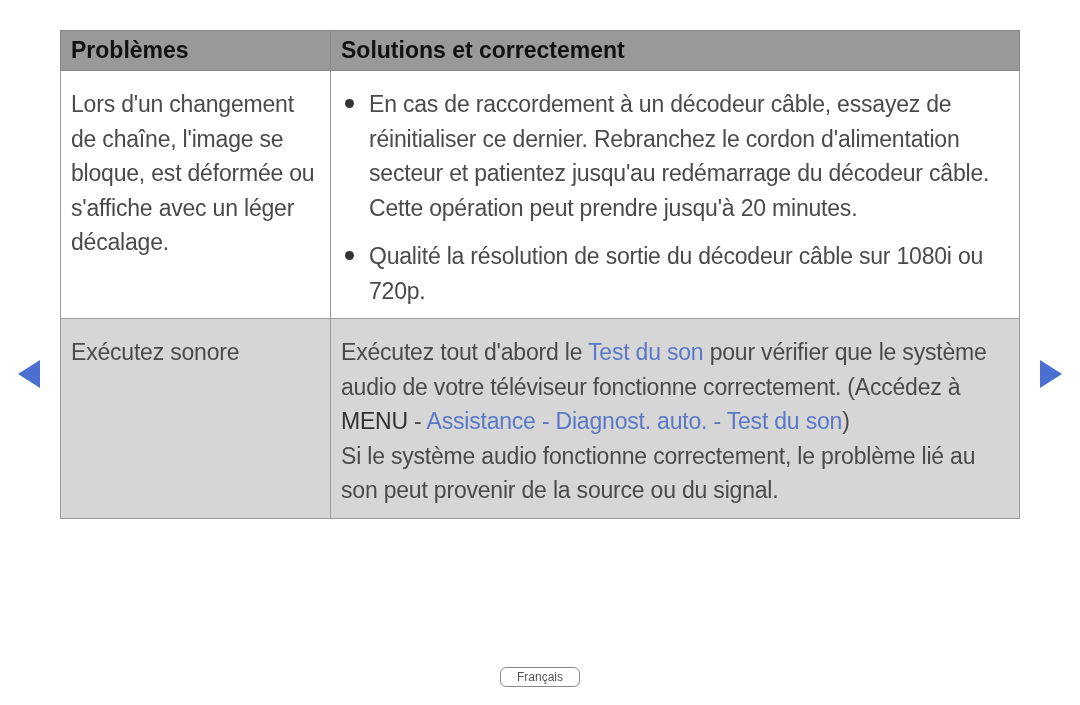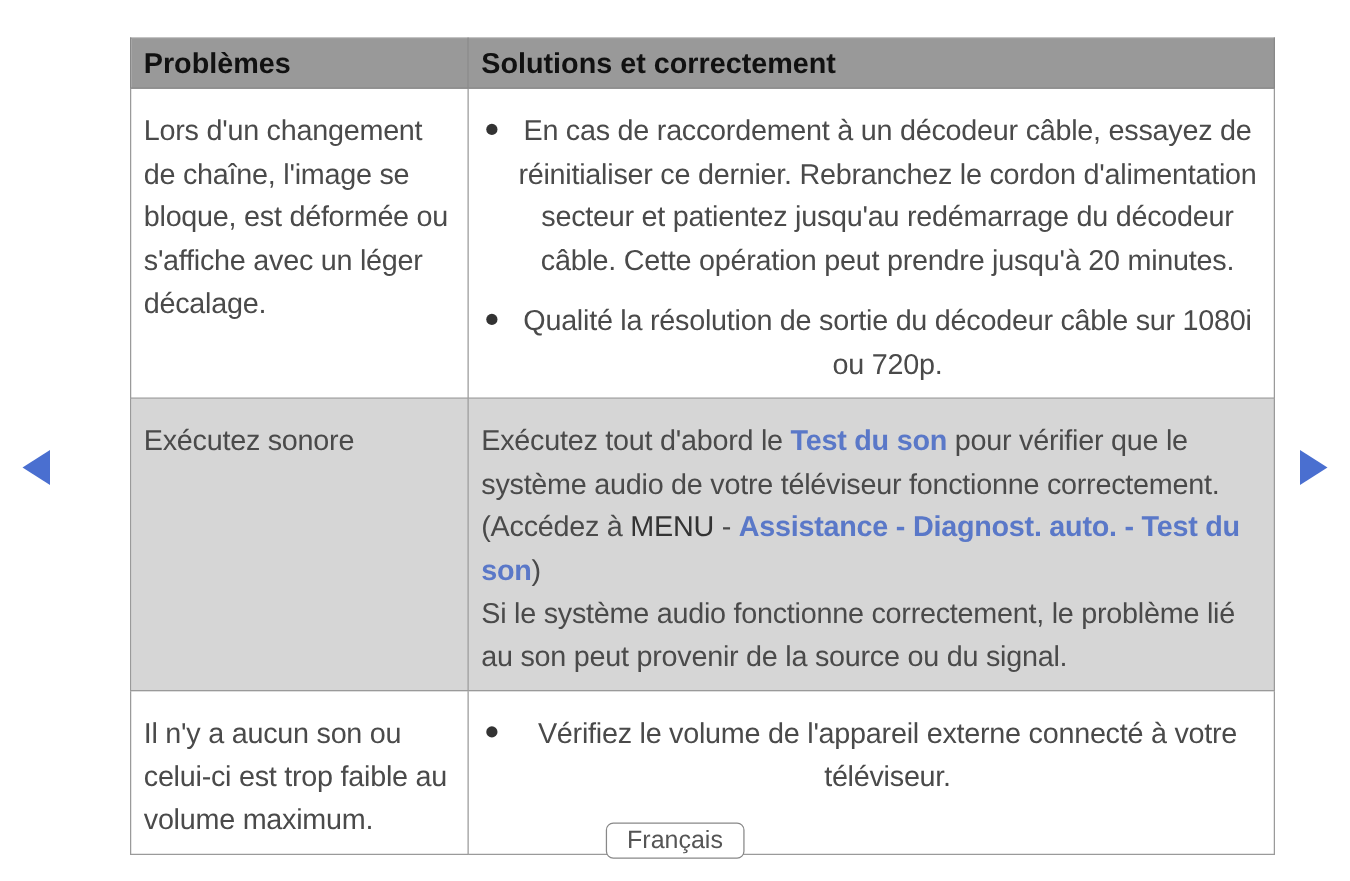--- a/index.html
+++ b/index.html
@@ -13,21 +13,20 @@
       width: 1080px;
       height: 705px;
       position: relative;
       color: #4a4a4a;
     }
     .page-container {
       position: absolute;
       top: 30px;
       left: 60px;
       right: 60px;
-      margin-left: 44px;
     }
     table.main-table {
       width: 100%;
       border-collapse: collapse;
       border: 1px solid #9a9a9a;
     }
     table.main-table th {
       background: #999999;
       color: #111;
       font-weight: bold;
@@ -50,41 +49,40 @@
     .row-shaded td {
       background: #d6d6d6;
     }
     ul.bullet-list {
       list-style: none;
       padding-left: 28px;
     }
     ul.bullet-list li {
       position: relative;
       margin-bottom: 14px;
-      text-align: center;
     }
     ul.bullet-list li:last-child {
       margin-bottom: 0;
     }
     ul.bullet-list li::before {
       content: "";
       position: absolute;
       left: -24px;
       top: 12px;
       width: 9px;
       height: 9px;
       background: #333;
       border-radius: 50%;
     }
     .inline {
       display: inline;
     }
     .blue-bold {
       color: #5a78c8;
-      font-weight: bold;
+      font-weight: normal;
     }
     .black-bold {
       color: #333;
       font-weight: normal;
     }
     .nav-arrow {
       position: absolute;
       top: 360px;
       font-size: 30px;
       font-weight: bold;
@@ -99,21 +97,21 @@
       color: #4a6fd0;
     }
     .footer-lang {
       position: absolute;
       bottom: 18px;
       left: 50%;
       transform: translateX(-50%);
       border: 1px solid #888;
       border-radius: 6px;
       padding: 2px 16px;
-      font-size: 20px;
+      font-size: 12px;
       color: #555;
       background: #fff;
       text-align: right;
     }
     .arrow-shape {
       display: inline-block;
       width: 0;
       height: 0;
     }
     .arrow-left {
@@ -157,25 +155,17 @@
       </tr>
       <tr class="row-shaded">
         <td class="col-prob">Exécutez sonore</td>
         <td>
           <div>
             <span class="inline">Exécutez tout d'abord le </span><span class="inline blue-bold">Test du son</span><span class="inline"> pour vérifier que le système audio de votre téléviseur fonctionne correctement. (Accédez à </span><span class="inline black-bold">MENU</span><span class="inline"> - </span><span class="inline blue-bold">Assistance - Diagnost. auto. - Test du son</span><span class="inline">)</span>
           </div>
           <div>Si le système audio fonctionne correctement, le problème lié au son peut provenir de la source ou du signal.</div>
         </td>
       </tr>
-      <tr>
-        <td class="col-prob">Il n'y a aucun son ou celui-ci est trop faible au volume maximum.</td>
-        <td>
-          <ul class="bullet-list">
-            <li>Vérifiez le volume de l'appareil externe connecté à votre téléviseur.</li>
-          </ul>
-        </td>
-      </tr>
     </tbody>
   </table>
 </div>
 
 <div class="footer-lang">Français</div>
 
 </body></html>

